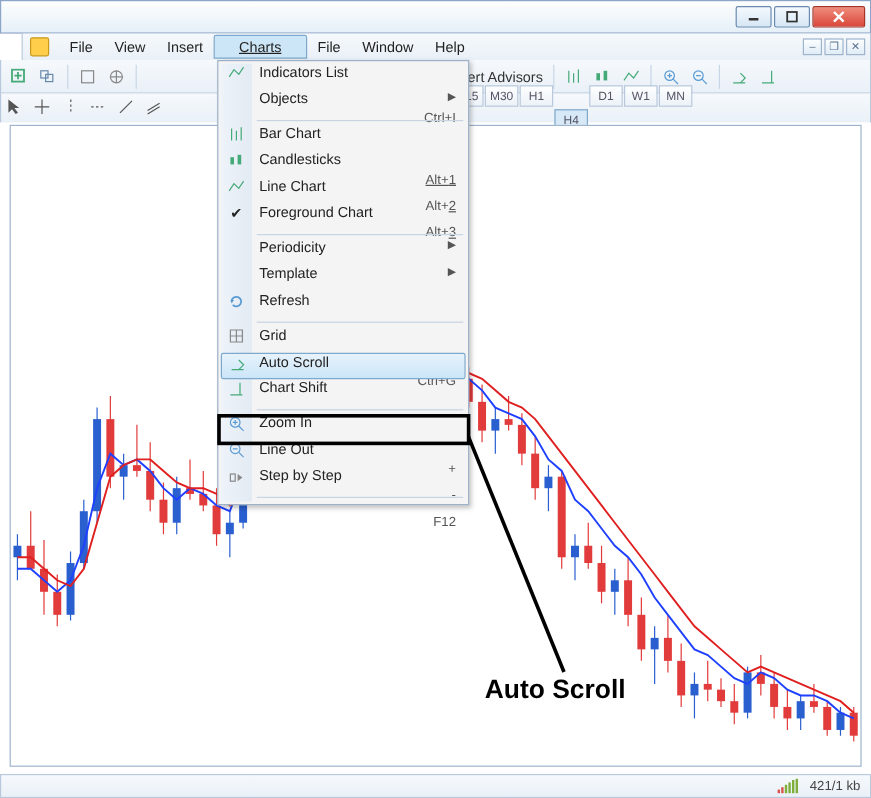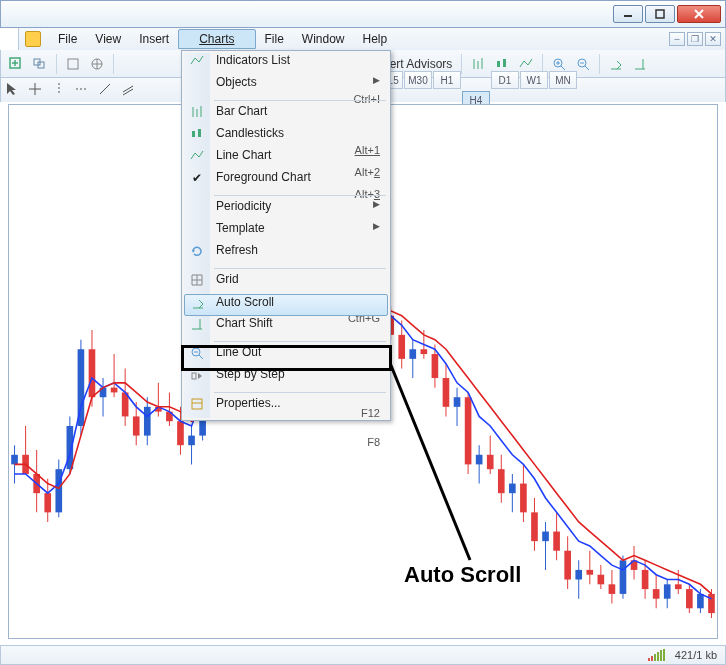--- a/index.html
+++ b/index.html
@@ -443,47 +443,49 @@
         </svg>
       </span>
       <span>Chart Shift</span>
     </div>
   <div class="msep"></div>
   <div class="mi">
       <span class="ico">
         <svg class="icon">
           <circle cx="6" cy="6" r="4" fill="none" stroke="#5a9bd4"></circle>
           <line x1="9" y1="9" x2="13" y2="13" stroke="#5a9bd4"></line>
+          <line x1="6" y1="4" x2="6" y2="8" stroke="#5a9bd4"></line>
+          <line x1="4" y1="6" x2="8" y2="6" stroke="#5a9bd4"></line>
+        </svg>
+      </span>
+      <span>Zoom In</span>
+      <span class="sc">+</span>
+    </div>
+  <div class="mi">
+      <span class="ico">
+        <svg class="icon">
+          <circle cx="6" cy="6" r="4" fill="none" stroke="#5a9bd4"></circle>
+          <line x1="9" y1="9" x2="13" y2="13" stroke="#5a9bd4"></line>
           <line x1="4" y1="6" x2="8" y2="6" stroke="#5a9bd4"></line>
         </svg>
       </span>
       <span>Line Out</span>
       <span class="sc">-</span>
     </div>
   <div class="mi">
       <span class="ico">
         <svg class="icon">
           <rect x="2" y="5" width="4" height="6" fill="none" stroke="#888"></rect>
           <polygon points="8,5 12,8 8,11" fill="#888"></polygon>
         </svg>
       </span>
       <span>Step by Step</span>
       <span class="sc">F12</span>
     </div>
   <div class="msep"></div>
-  <div class="mi">
-      <span class="ico">
-        <svg class="icon">
-          <rect x="2" y="2" width="10" height="10" fill="none" stroke="#c79a1e"></rect>
-          <line x1="2" y1="6" x2="12" y2="6" stroke="#c79a1e"></line>
-        </svg>
-      </span>
-      <span>Properties...</span>
-      <span class="sc">F8</span>
-    </div>
 </div>
 
 <div class="highlight-box" style="left:181px; top:345px; width:211px; height:26px;"></div>
 
 <svg class="annot-line" style="left:0;top:0;width:726px;height:665px;position:absolute;pointer-events:none">
   <line x1="388" y1="358" x2="470" y2="560" stroke="#000" stroke-width="3"></line>
 </svg>
 <div class="annot-label" style="left:404px; top:562px;">Auto Scroll</div>
 
 <div class="statusbar">

